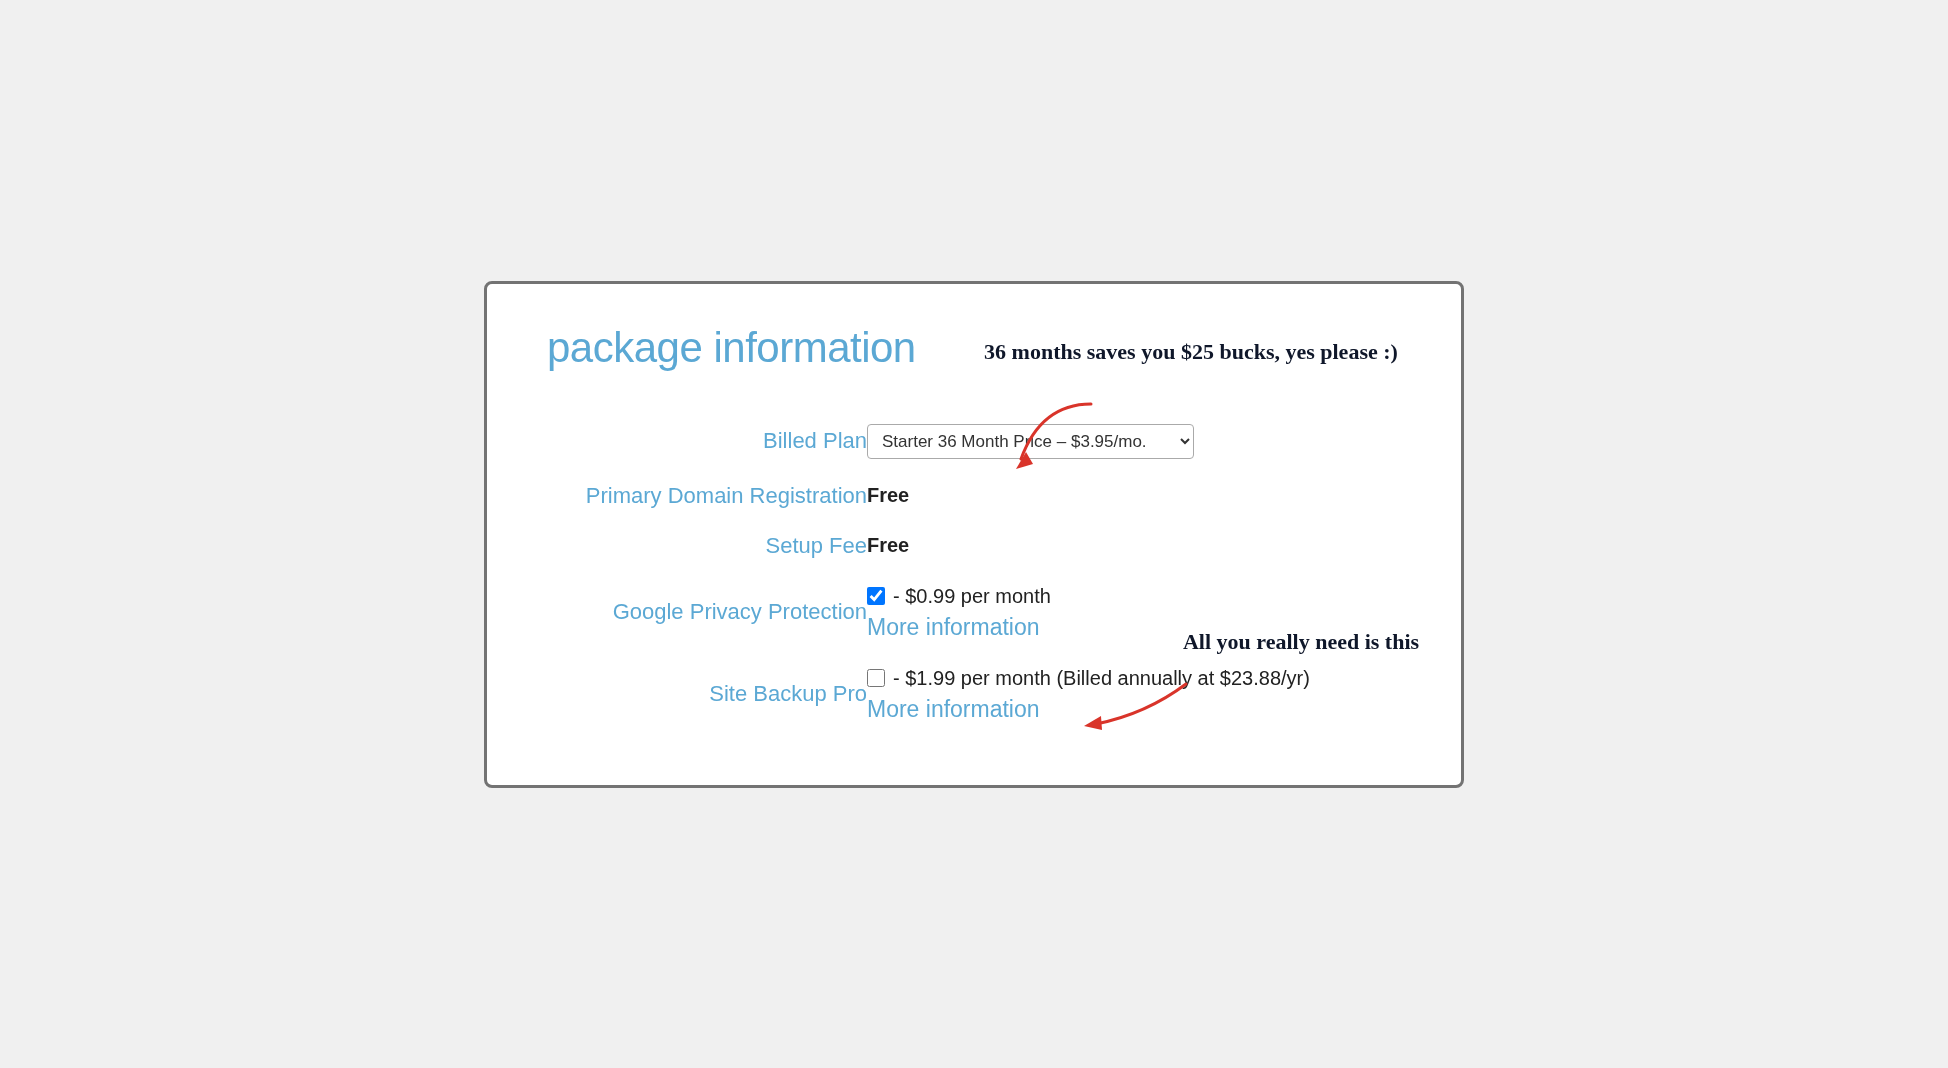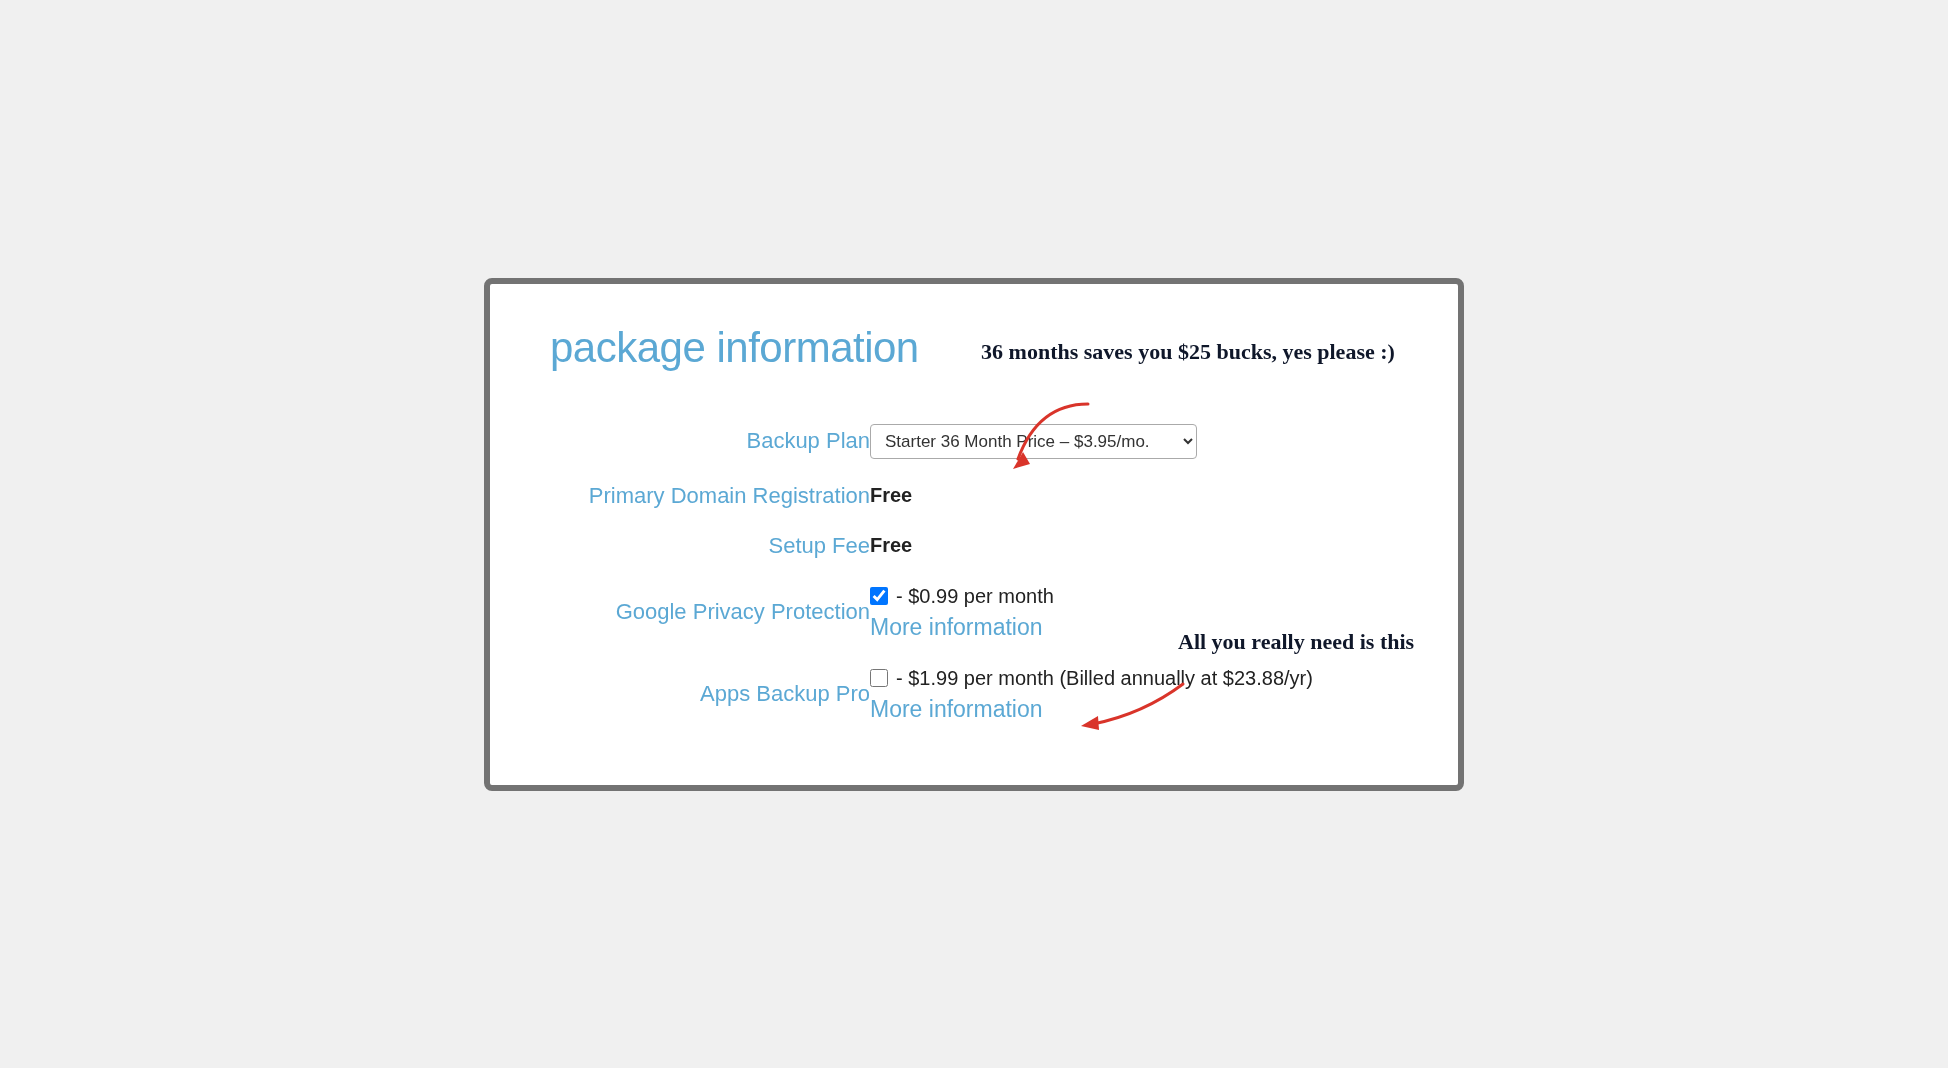--- a/index.html
+++ b/index.html
@@ -9,21 +9,21 @@
       font-family: -apple-system, BlinkMacSystemFont, "Helvetica Neue", Arial, sans-serif;
       display: flex;
       justify-content: center;
       align-items: center;
       min-height: 100vh;
       padding: 20px;
     }
 
     .page-wrapper {
       background: #fff;
-      border: 6px solid #737373;
+      border: 3px solid #737373;
       border-radius: 8px;
       padding: 40px 60px 50px 60px;
       width: 980px;
       position: relative;
     }
 
     .page-title {
       font-size: 42px;
       font-weight: 300;
       color: #5ba8d4;
@@ -42,22 +42,23 @@
 
     .annotation-top {
       top: 55px;
       right: 60px;
       width: 420px;
       text-align: center;
     }
 
     .annotation-right {
       top: 345px;
-      right: 20px;
+      right: 30px;
       width: 260px;
+      text-align: center;
     }
 
     
     .arrow-top {
       position: absolute;
       top: 110px;
       right: 340px;
     }
 
     .arrow-right {
@@ -164,21 +165,21 @@
 
   <svg class="arrow-right" width="130" height="70" viewBox="0 0 130 70">
     <path d="M 120,10 Q 80,40 30,50" stroke="#d9342a" stroke-width="3" fill="none" stroke-linecap="round"></path>
     <polygon points="18,52 35,42 36,56" fill="#d9342a"></polygon>
   </svg>
 
   <table class="form-table">
     <tbody>
 
       <tr>
-        <td class="label-cell">Backup Plan</td>
+        <td class="label-cell">Billed Plan</td>
         <td class="value-cell">
           <select class="plan-select"><option>Starter 36 Month Price – $3.95/mo.</option><option>Starter 12 Month Price – $4.95/mo.</option><option>Starter 24 Month Price – $4.45/mo.</option></select>
         </td>
       </tr>
 
       <tr>
         <td class="label-cell">Primary Domain Registration</td>
         <td class="value-cell">
           <span class="free-text">Free</span>
         </td>
@@ -196,21 +197,21 @@
         <td class="value-cell top-aligned">
           <div class="checkbox-row">
             <input type="checkbox" checked="" style="">
             <span>- $0.99 per month</span>
           </div>
           <a class="more-info-link" href="#">More information</a>
         </td>
       </tr>
 
       <tr>
-        <td class="label-cell">Apps Backup Pro</td>
+        <td class="label-cell">Site Backup Pro</td>
         <td class="value-cell top-aligned">
           <div class="checkbox-row">
             <input type="checkbox" style="">
             <span>- $1.99 per month (Billed annually at $23.88/yr)</span>
           </div>
           <a class="more-info-link" href="#">More information</a>
         </td>
       </tr>
 
 

